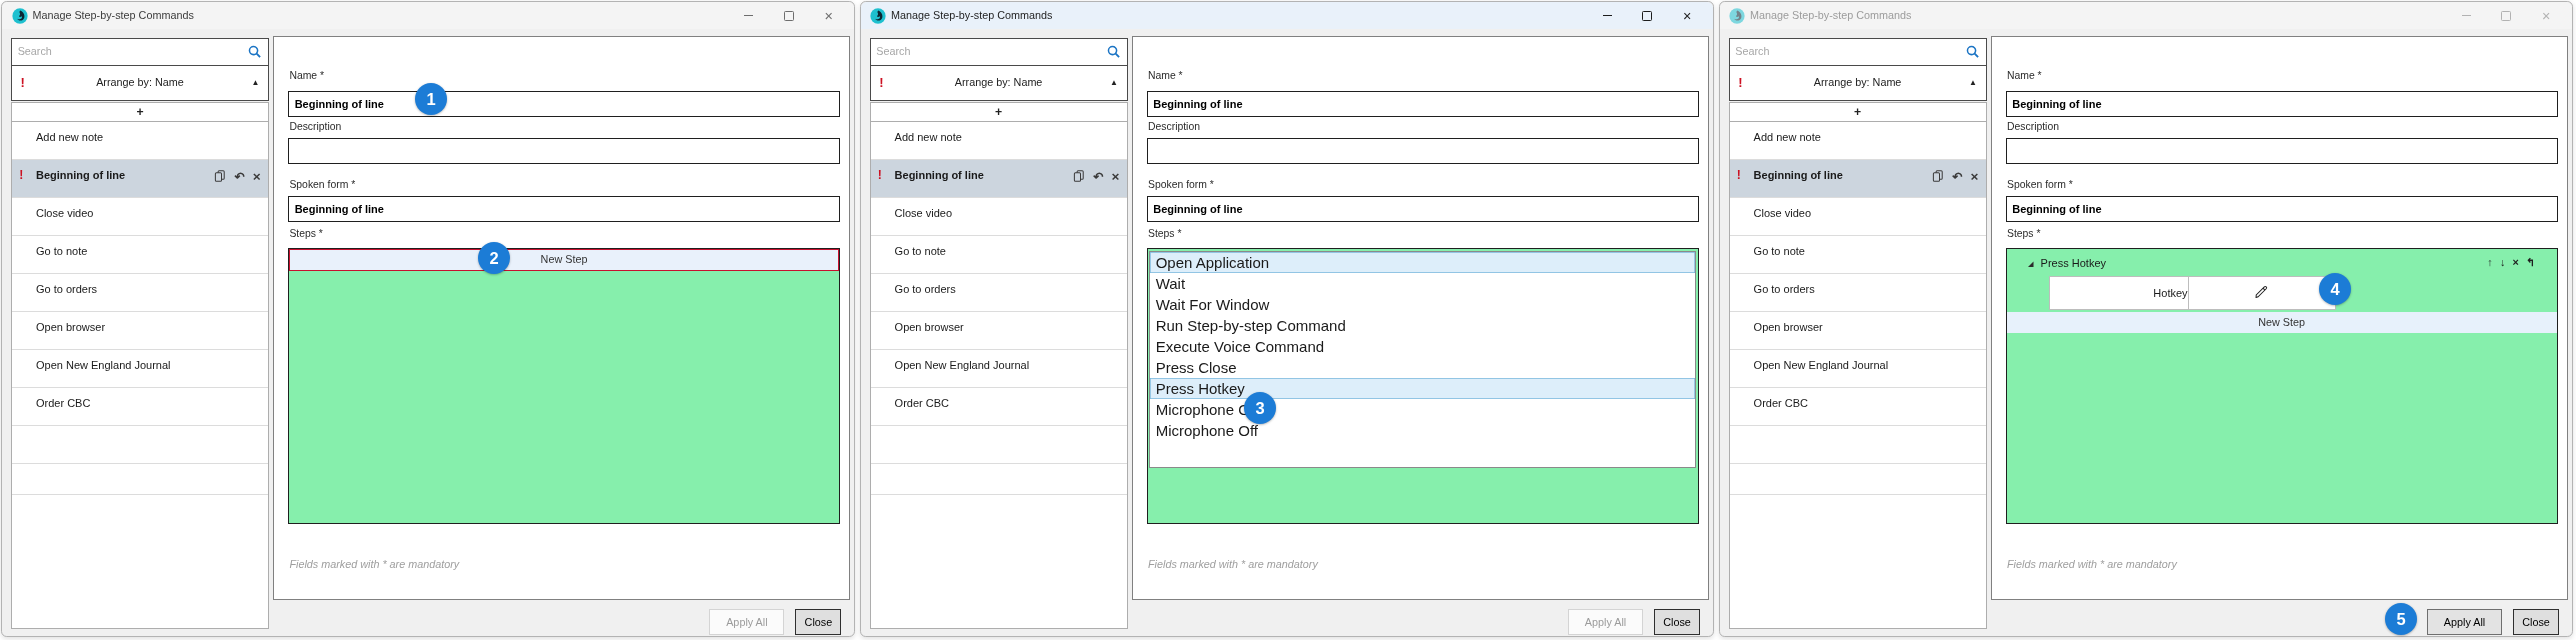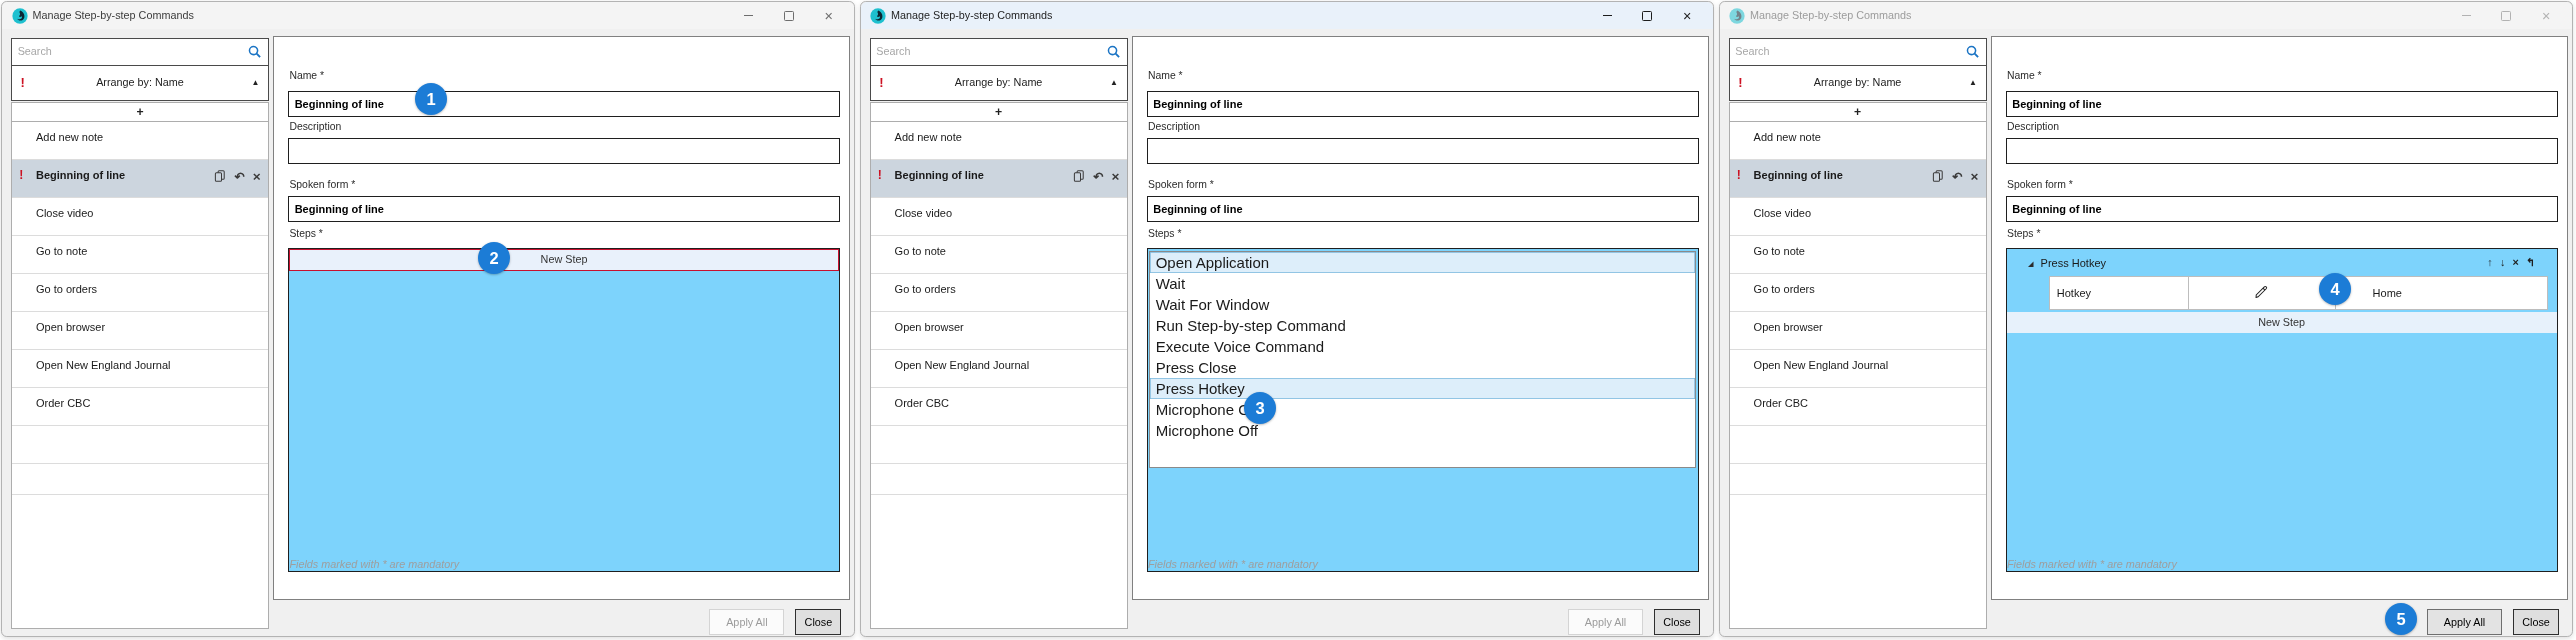--- a/index.html
+++ b/index.html
@@ -49,42 +49,42 @@
   .undoglyph{font-size:12.2px;font-weight:bold;color:#3a3a3a;line-height:14.4px;}
   .xglyph{font-size:13.6px;font-weight:bold;color:#3a3a3a;line-height:14.4px;}
   .filler{height:29.4px;border-bottom:0.7px solid #dcdcdc;}
   
   .panel{position:absolute;left:271px;top:34px;width:577px;height:564px;background:#fff;
          border:0.7px solid #808080;box-sizing:border-box;}
   .flabel{position:absolute;left:15px;font-size:10.4px;color:#2b2b2b;}
   .finput{position:absolute;left:13.6px;width:552px;height:26px;background:#fff;
           border:0.7px solid #1f1f1f;box-sizing:border-box;font-size:11px;font-weight:bold;
           color:#000;line-height:24.4px;padding-left:5.7px;overflow:hidden;}
-  .stepsbox{position:absolute;left:13.6px;top:211px;width:552px;height:324px;background:#7dd3fc;
+  .stepsbox{position:absolute;left:13.6px;top:211px;width:552px;height:276px;background:#86efac;
             border:0.7px solid #1f1f1f;box-sizing:border-box;overflow:hidden;}
   .note{position:absolute;left:15px;top:521px;font-size:10.8px;font-style:italic;color:#9e9e9e;text-align:center;}
   
   .newstep-header{position:absolute;left:0;top:0;right:0;height:21.5px;background:#e9f1fb;
                   border:1.4px solid #c8102e;box-sizing:border-box;text-align:center;
                   font-size:10.8px;color:#333;line-height:19.4px;}
   .typewrap{position:absolute;left:1.4px;top:1.4px;right:1.4px;height:217px;border:0.7px solid #8a8a8a;
             box-sizing:border-box;background:#fff;}
   .typerow{position:relative;height:21px;font-size:15px;line-height:21px;padding-left:5.7px;
            color:#1a1a1a;box-sizing:border-box;}
   .typerow.hl{background:#ddeefa;box-shadow:inset 0 0 0 0.7px #7ab8dd;}
   .hkheader{position:absolute;left:0;top:4.3px;right:0;height:21px;}
   .expander{position:absolute;left:21.5px;top:5px;font-size:7.2px;color:#2b2b2b;}
   .hktitle{position:absolute;left:34px;top:2.9px;font-size:11px;color:#1a1a1a;}
   .hkicons{position:absolute;right:21.5px;top:2.2px;display:flex;gap:7.2px;align-items:center;}
   .hkico{font-size:10.8px;font-weight:bold;color:#1f1f1f;}
   .hkrow{position:absolute;left:42px;top:27px;height:34px;display:flex;}
   .hkcell{border:0.7px solid #bdbdbd;box-sizing:border-box;height:34px;background:#fff;
           font-size:11px;color:#1a1a1a;}
   .hkcell + .hkcell{border-left:none;}
-  .hkc1{width:140px;line-height:33px;padding-left:7.2px;}
+  .hkc1{width:140px;line-height:33px;padding-left:7.2px;text-align:right;}
   .hkc2{width:147px;display:flex;align-items:center;justify-content:center;}
   .hkc3{width:212px;line-height:33px;padding-left:37px;}
   .newsteprow{position:absolute;left:0;top:63px;right:0;height:21px;background:#e7f1fb;
               text-align:center;font-size:10.8px;color:#333;line-height:21px;}
   
   .btn{position:absolute;top:607px;height:26px;box-sizing:border-box;text-align:center;
        font-size:10.8px;font-family:"Liberation Sans",sans-serif;line-height:24px;}
   .btn-apply{left:707px;width:75px;}
   .btn-close{left:793px;width:46px;background:#dfdfdf;border:1.1px solid #2f2f2f;color:#000;}
   .btn-disabled{background:#fbfbfb;border:0.7px solid #d4d4d4;color:#9b9b9b;}
@@ -373,21 +373,20 @@
             </span>
           </div>
           <div class="hkrow">
             <div class="hkcell hkc1">Hotkey</div>
             <div class="hkcell hkc2">
               <span><svg viewBox="0 0 24 24" width="16.5" height="16.5">
                   <path d="M4.5 19.5 L7.4 18.7 L19.2 6.9 A1.9 1.9 0 0 0 16.5 4.2 L4.7 16 Z" fill="none" stroke="#222" stroke-width="1.5"></path>
                   <line x1="14.6" y1="6.1" x2="17.3" y2="8.8" stroke="#222" stroke-width="1.5"></line>
                 </svg></span>
             </div>
-            <div class="hkcell hkc3">Home</div>
           </div>
           <div class="newsteprow">New Step</div>
         </div>
         <div class="note">Fields marked with * are mandatory</div>
       </div>
       <div class="btn btn-apply btn-enabled">Apply All</div>
       <div class="btn btn-close">Close</div>
     </div>
     <div class="badge" style="left: 415px; top: 83px;">1</div>
     <div class="badge" style="left: 478px; top: 242px;">2</div>

